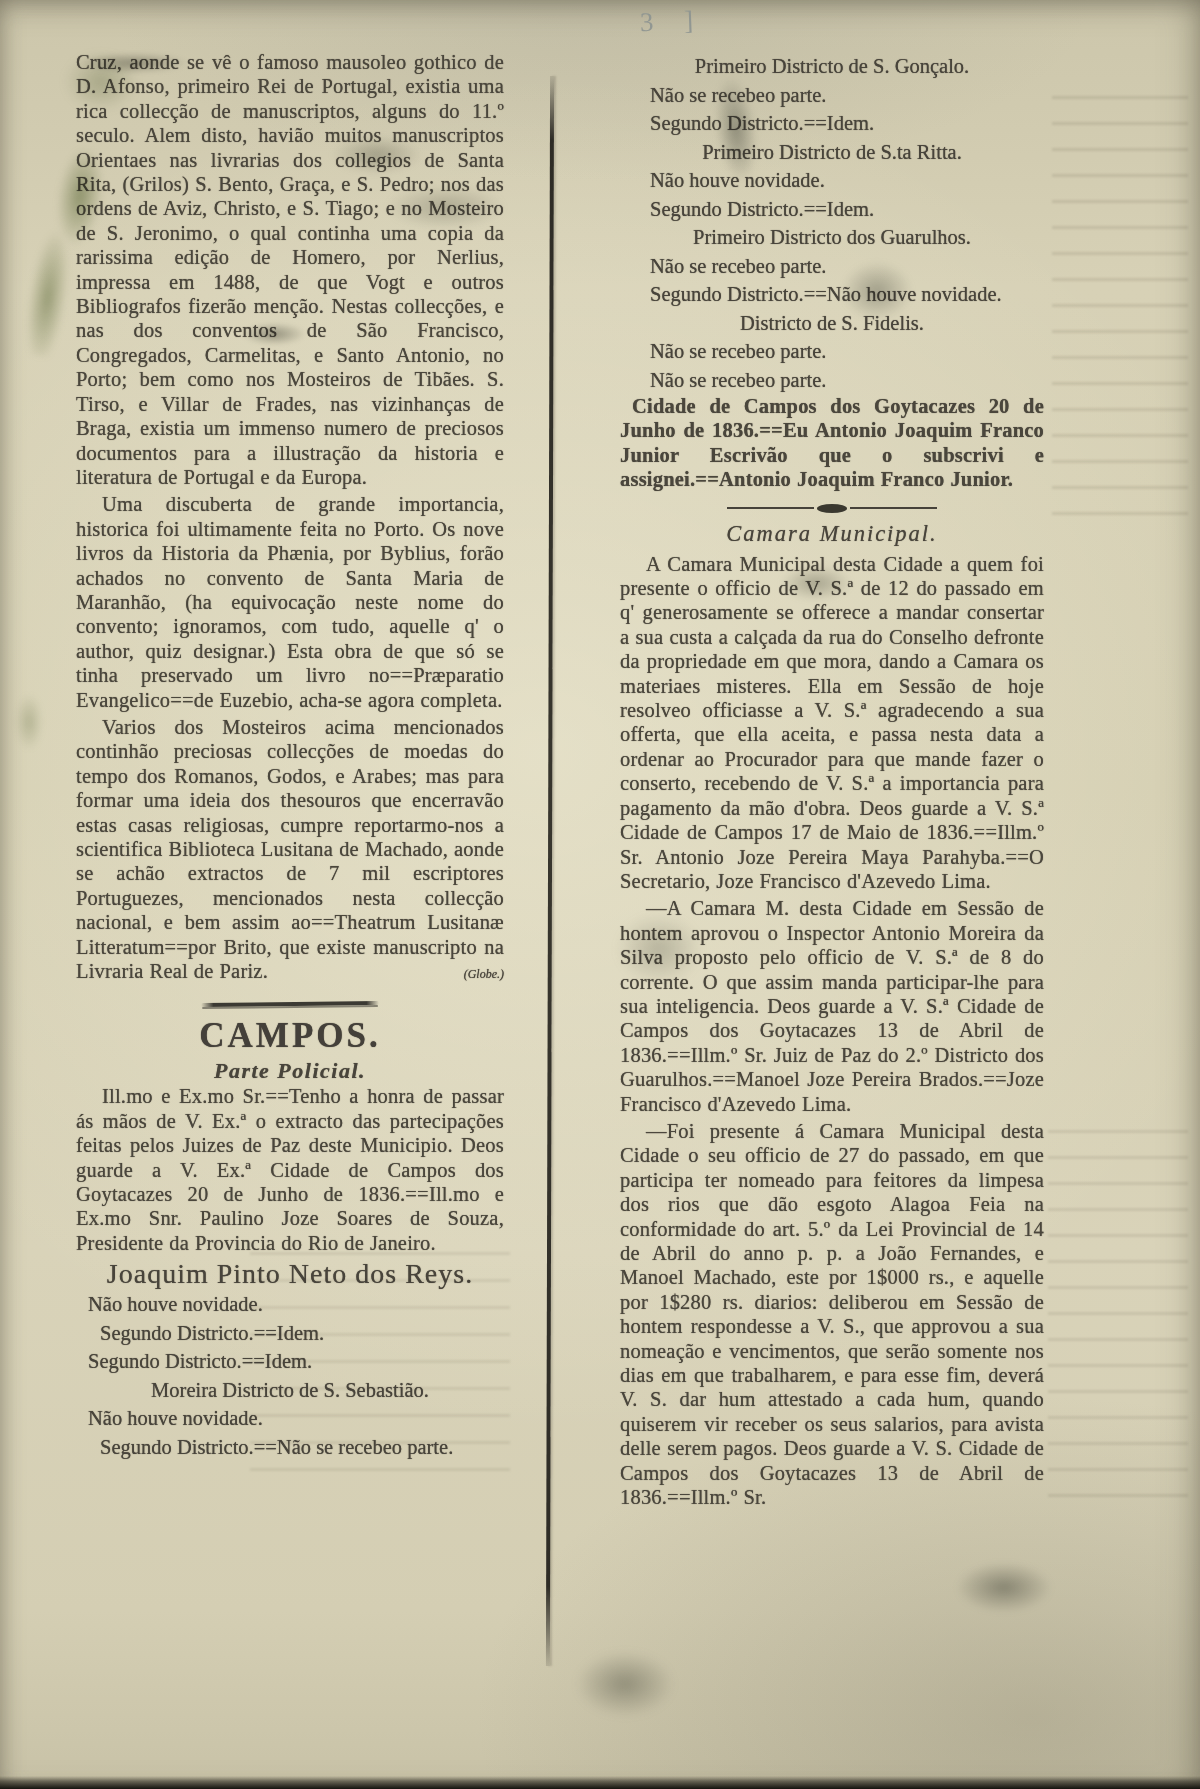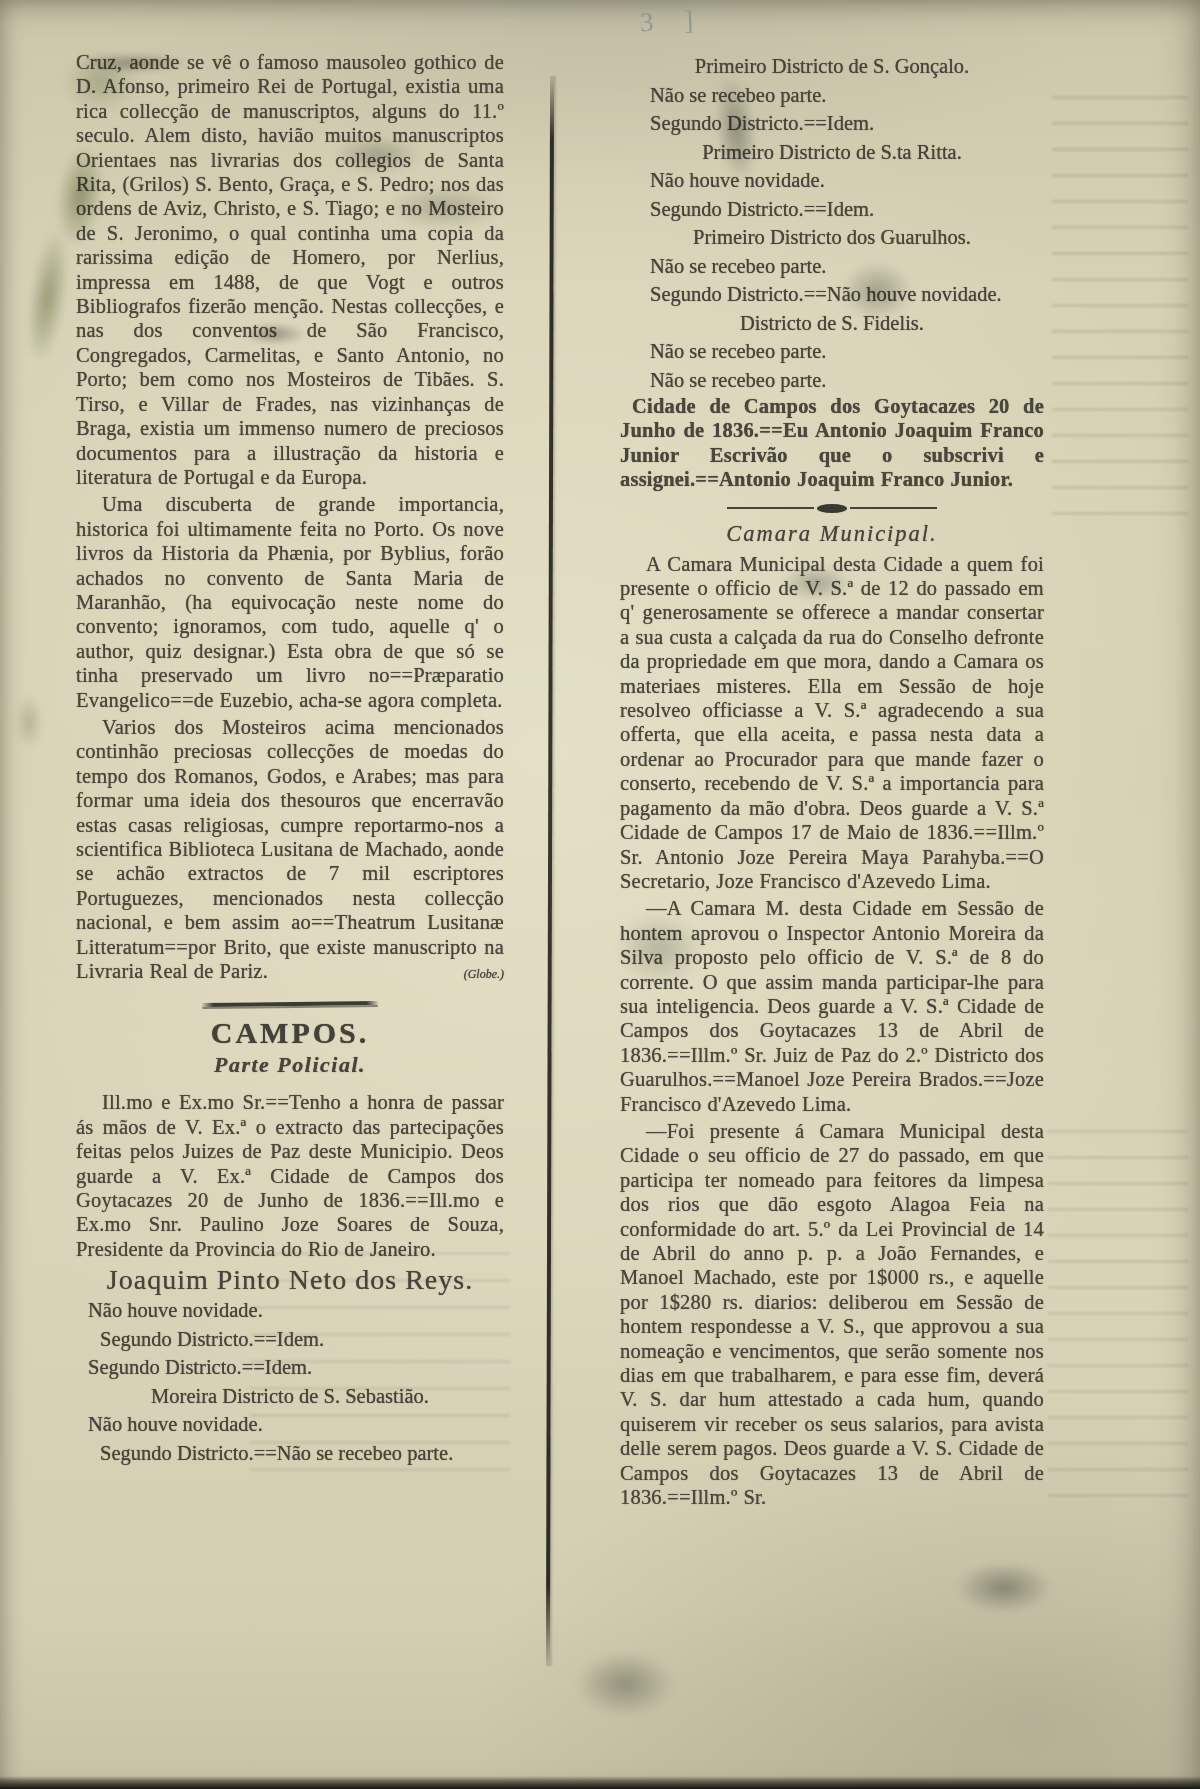--- a/index.html
+++ b/index.html
@@ -36,23 +36,23 @@
   }
   .ind{text-indent:26px;}
   .ind-sm{text-indent:12px;font-weight:bold;}
   .globe{ text-align:right;font-style:italic;font-size:12px;margin:-24.4px 0 3px 0;line-height:24.4px;
     text-shadow:0 0 0.9px rgba(62,58,48,0.85);}
   .hr-squiggle{
     width:178px;height:4px;margin:16px auto 10px;border-radius:2px;transform:rotate(-0.7deg);
     background:linear-gradient(90deg,transparent,#3c3a33 7%,#3c3a33 93%,transparent);
     box-shadow:0 3px 0 -1px rgba(60,58,51,0.55);
   }
-  .campos{font-size:30px;font-weight:bold;text-align:center;letter-spacing:3px;margin:6px 0 2px;color:#44403a;
+  .campos{font-size:35px;font-weight:bold;text-align:center;letter-spacing:3px;margin:6px 0 2px;color:#44403a;
     text-shadow:0 0 1px rgba(62,58,48,0.9);}
-  .parte{font-style:italic;font-weight:600;text-align:center;font-size:22px;letter-spacing:1.5px;margin:0 0 12px;
+  .parte{font-style:italic;font-weight:600;text-align:center;font-size:22px;letter-spacing:1.5px;margin:0 0 0;
     text-shadow:0 0 0.9px rgba(62,58,48,0.8);}
   .sig{text-align:center;font-size:28px;line-height:32px;letter-spacing:1px;
     text-shadow:0 0 0.9px rgba(62,58,48,0.8);}
   .district{text-align:center;line-height:28.5px;font-size:20.5px;text-shadow:0 0 0.9px rgba(62,58,48,0.85);}
   .report{line-height:28.5px;font-size:20.5px;margin-left:12px;text-shadow:0 0 0.9px rgba(62,58,48,0.85);}
   .report.sl{margin-left:24px;}
   .col.right .report{margin-left:30px;}
   .camara-h{font-style:italic;text-align:center;font-size:22.5px;letter-spacing:2px;margin:8px 0 5px;
     text-shadow:0 0 0.9px rgba(62,58,48,0.8);}
   .ornament{display:flex;align-items:center;justify-content:center;width:210px;margin:12px auto 6px;}

